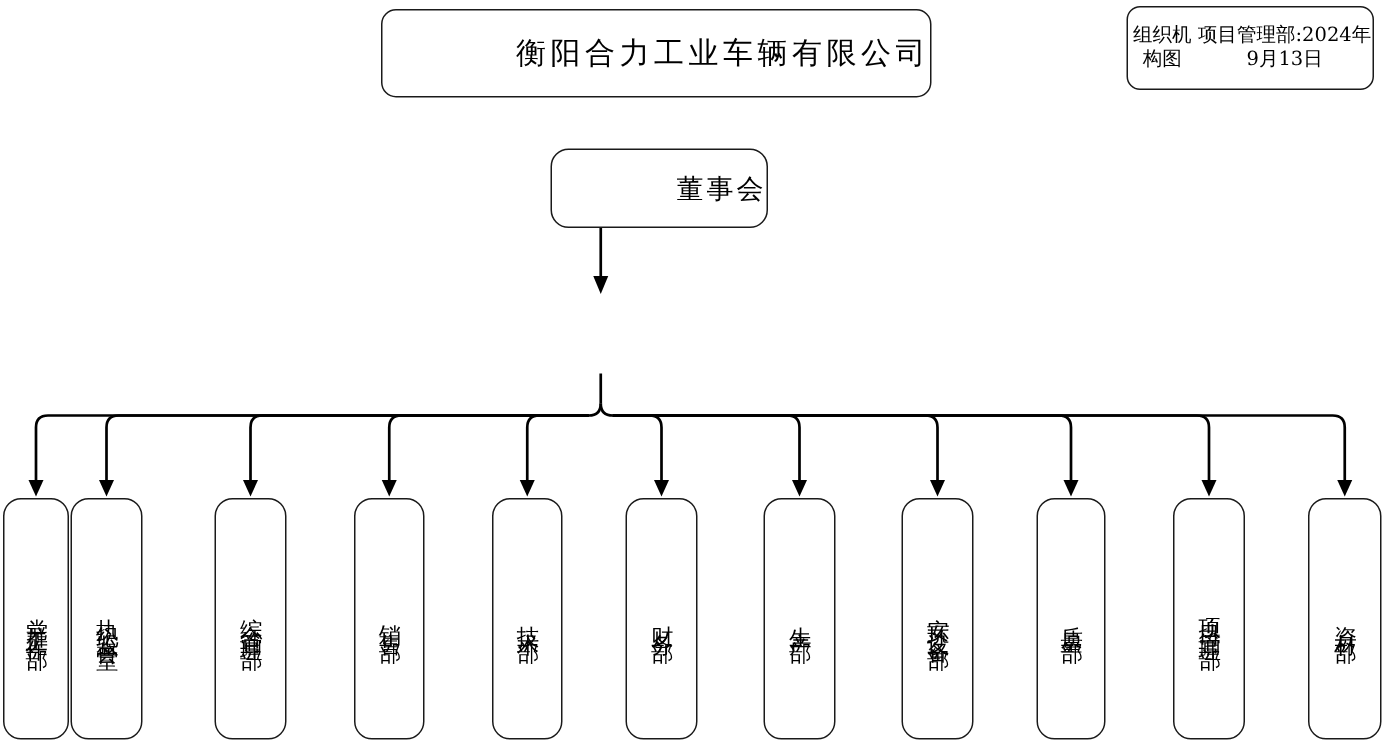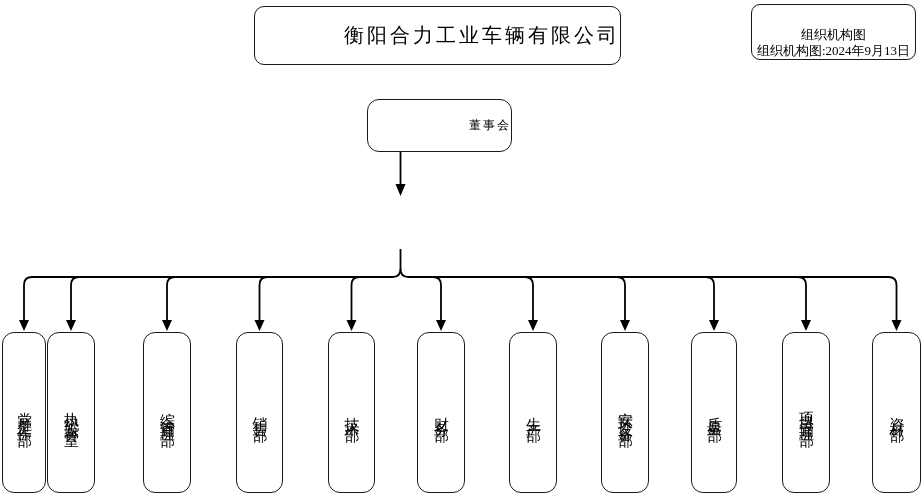--- a/index.html
+++ b/index.html
@@ -31,31 +31,30 @@
     left: 215px; top: 6px;
     width: 367px; height: 59px;
     border-radius: 10px;
     font-size: 20px;
     letter-spacing: 3px;
   }
   .legend-box {
     left: 712px; top: 4px;
     width: 165px; height: 56px;
     border-radius: 9px;
-    flex-direction: column;
+    flex-direction: row;
     font-size: 13px;
     line-height: 16px;
     text-align: center;
-    font-family: Liberation Serif, serif;
   }
   .node-box {
     left: 328px;
     width: 145px;
     border-radius: 12px;
-    font-size: 12px;
+    font-size: 18px;
     letter-spacing: 2px;
   }
   .board  { top: 99px;  height: 53px; }
   .mgmt   { top: 197px; height: 52px; }
   .dept {
     position: absolute;
     top: 332px;
     height: 161px;
     border: 1.5px solid #1a1a1a;
     background: #ffffff;
@@ -118,21 +117,21 @@
       <polygon points="891.5,320 901.5,320 896.5,331"></polygon>
     </g>
   </svg>
 
   <div class="box title-box">
     <span>衡阳合力工业车辆有限公司</span>
   </div>
 
   <div class="box legend-box">
     <span>组织机构图</span>
-    <span>组织机构图:2024年9月13日</span>
+    <span>项目管理部:2024年9月13日</span>
   </div>
 
   <div class="box node-box board">
     <span>董事会</span>
   </div>
 
 
   <div class="dept" style="left:2px;width:44px">
     <span class="dept-label">党群工作部</span>
   </div>

